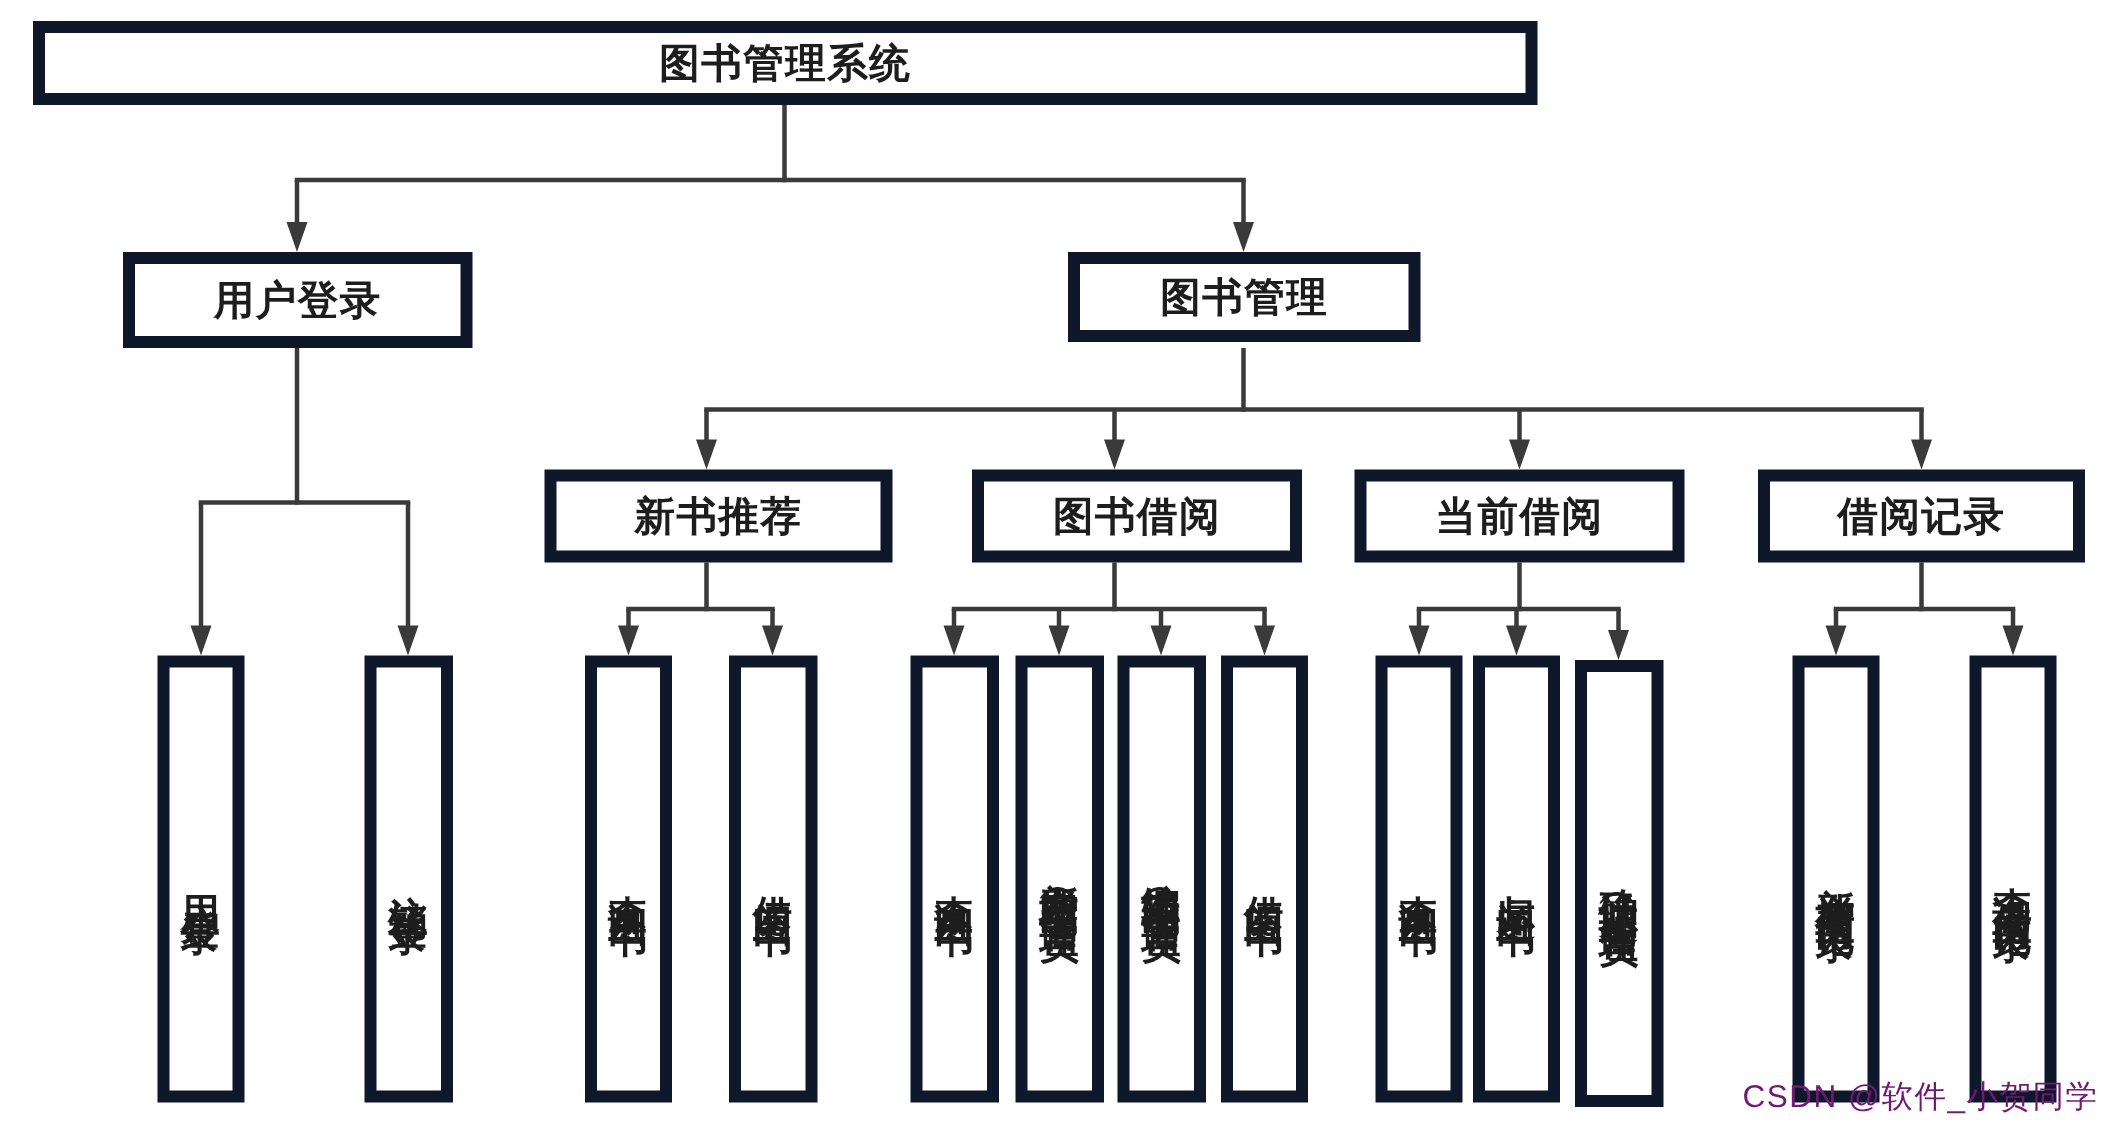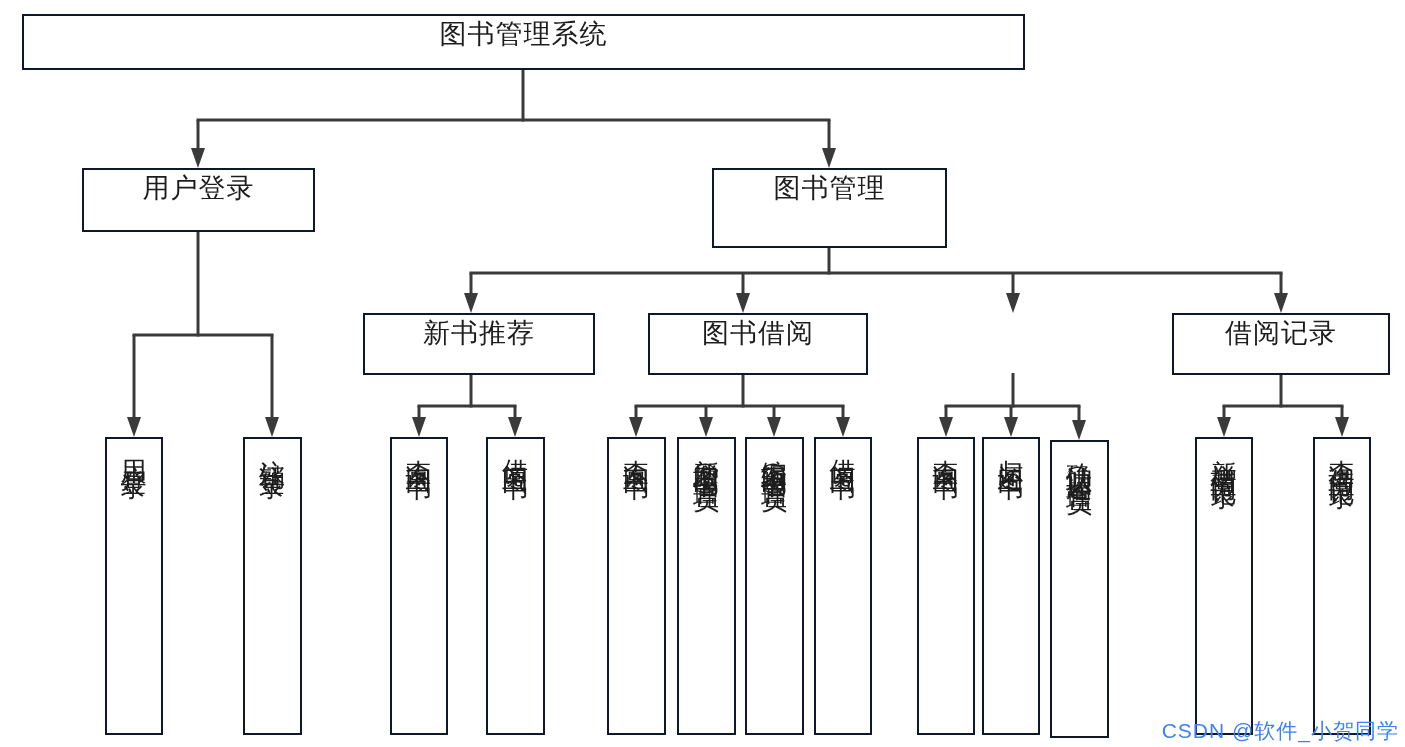--- a/index.html
+++ b/index.html
@@ -22,43 +22,45 @@
     width: 1405px;
     height: 747px;
     z-index: 1;
   }
   #connectors line { stroke: #3a3a3a; stroke-width: 3; }
   #connectors polygon { fill: #3a3a3a; }
   .node {
     position: absolute;
     box-sizing: border-box;
     background: #ffffff;
-    border: 2px solid #0f172a;
+    border: 8px solid #0f172a;
     display: flex;
+    align-items: center;
     justify-content: center;
     z-index: 2;
+    font-weight: bold;
   }
   .hlabel {
     font-size: 27px;
     letter-spacing: 1px;
     white-space: nowrap;
   }
   .vtext {
     writing-mode: vertical-rl;
     text-orientation: mixed;
     font-size: 26px;
     letter-spacing: 5px;
     line-height: 1;
     white-space: nowrap;
   }
   .vtext.long { letter-spacing: 4px; }
   
   .n-root   { left: 22px;  top: 14px;  width: 1003px; height: 56px; }
   .n-login  { left: 82px;  top: 168px; width: 233px;  height: 64px; }
-  .n-mgmt   { left: 712px; top: 168px; width: 235px;  height: 80px; }
+  .n-mgmt   { left: 712px; top: 168px; width: 235px;  height: 60px; }
   .n-newrec { left: 363px; top: 313px; width: 232px;  height: 62px; }
   .n-borrow { left: 633px; top: 313px; width: 220px;  height: 62px; margin-left: 15px; }
   .n-cur    { left: 903px; top: 313px; width: 220px;  height: 62px; }
   .n-rec    { left: 1172px;top: 313px; width: 218px;  height: 62px; }
   .leaf     { top: 437px; height: 298px; }
   .l-a1 { left: 105px;  width: 58px; }
   .l-a2 { left: 243px;  width: 59px; }
   .l-b1 { left: 390px;  width: 58px; }
   .l-b2 { left: 486px;  width: 59px; }
   .l-c1 { left: 607px;  width: 59px; }
@@ -69,21 +71,21 @@
   .l-d2 { left: 982px;  width: 58px; }
   .l-d3 { left: 1050px; width: 59px; top: 440px; }
   .l-e1 { left: 1195px; width: 58px; }
   .l-e2 { left: 1313px; width: 58px; }
   #watermark {
     position: absolute;
     right: 6px;
     bottom: 2px;
     z-index: 5;
     font-size: 21px;
-    color: #3b82f6;
+    color: #701a75;
     letter-spacing: 1px;
     white-space: nowrap;
   }
 </style>
 </head>
 <body>
 
 <div id="stage">
 
   <svg id="connectors" viewBox="0 0 1405 747" xmlns="http://www.w3.org/2000/svg">
@@ -172,20 +174,23 @@
   <div class="node n-mgmt">
     <span class="hlabel">图书管理</span>
   </div>
 
   <div class="node n-newrec">
     <span class="hlabel">新书推荐</span>
   </div>
   <div class="node n-borrow">
     <span class="hlabel">图书借阅</span>
   </div>
+  <div class="node n-cur">
+    <span class="hlabel">当前借阅</span>
+  </div>
   <div class="node n-rec">
     <span class="hlabel">借阅记录</span>
   </div>
 
   <div class="node leaf l-a1">
     <span class="vtext">用户登录</span>
   </div>
   <div class="node leaf l-a2">
     <span class="vtext">注销登录</span>
   </div>

